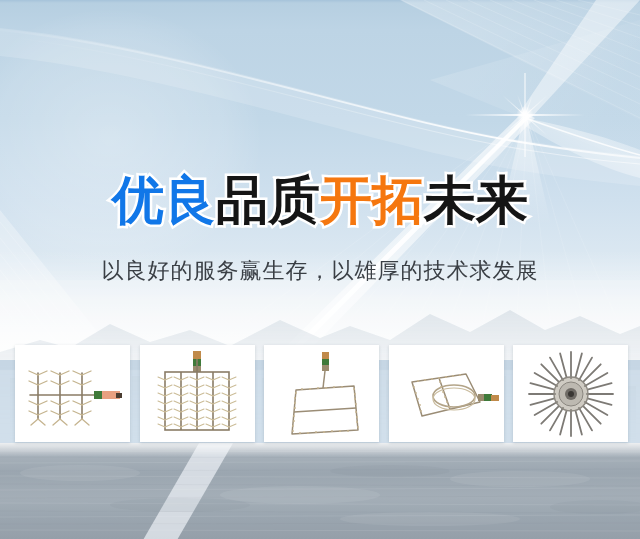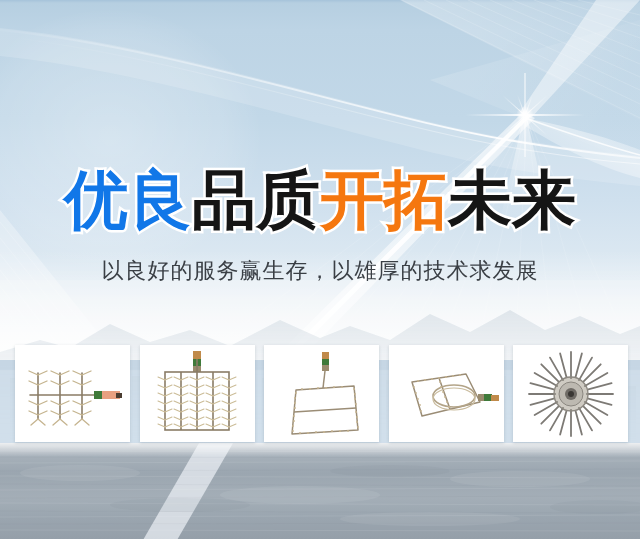--- a/index.html
+++ b/index.html
@@ -127,21 +127,21 @@
     width: 640px; height: 96px;
     opacity: .55;
   }
 
   
   .headline {
     position: absolute;
     left: 0; top: 166px;
     width: 640px;
     text-align: center;
-    font-size: 64px;
+    font-size: 52px;
     line-height: 68px;
     font-weight: bold;
     letter-spacing: 0px;
     white-space: nowrap;
     -webkit-text-stroke: 5px #ffffff;
     paint-order: stroke fill;
   }
   .headline span { display: inline; }
   .hl-blue   { color: #1177e8; }
   .hl-dark   { color: #151515; }

